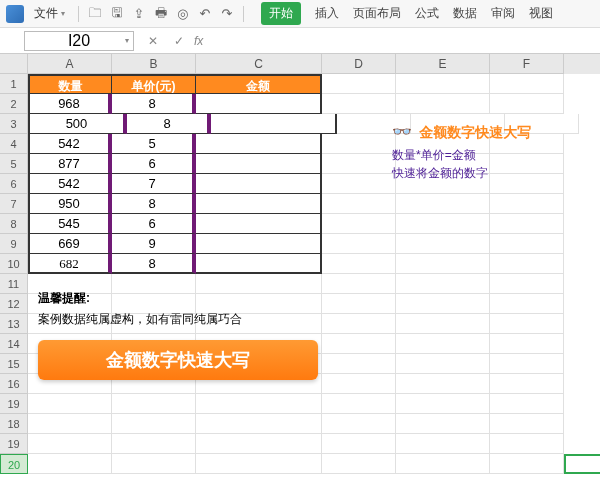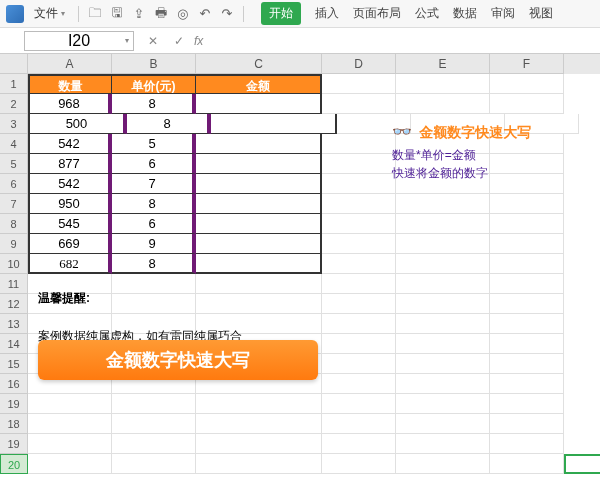--- a/index.html
+++ b/index.html
@@ -279,21 +279,21 @@
           <div class="cell " style="width: 74px;"></div>
           <div class="cell " style="width: 94px;"></div>
           <div class="cell " style="width: 74px;"></div>
         </div>
         <div class="active-cell" style="left:536px;top:380px;width:74px;height:20px;"></div>
     </div>
   </div>
 
   <div class="free-text" style="left:38px; top:236px;">
     <div class="tip-title">温馨提醒:</div>
-    <div style="margin-top:21px;">案例数据纯属虚构，如有雷同纯属巧合</div>
+    <div style="margin-top:4px;">案例数据纯属虚构，如有雷同纯属巧合</div>
   </div>
 
   <div class="big-btn">
       <span>金额数字快速大写</span>
     </div>
 
   <div class="free-text" style="left:392px; top:68px; width:180px;">
     <div>
       <span class="callout-icon">👓</span>
       <span class="callout-title">金额数字快速大写</span>

